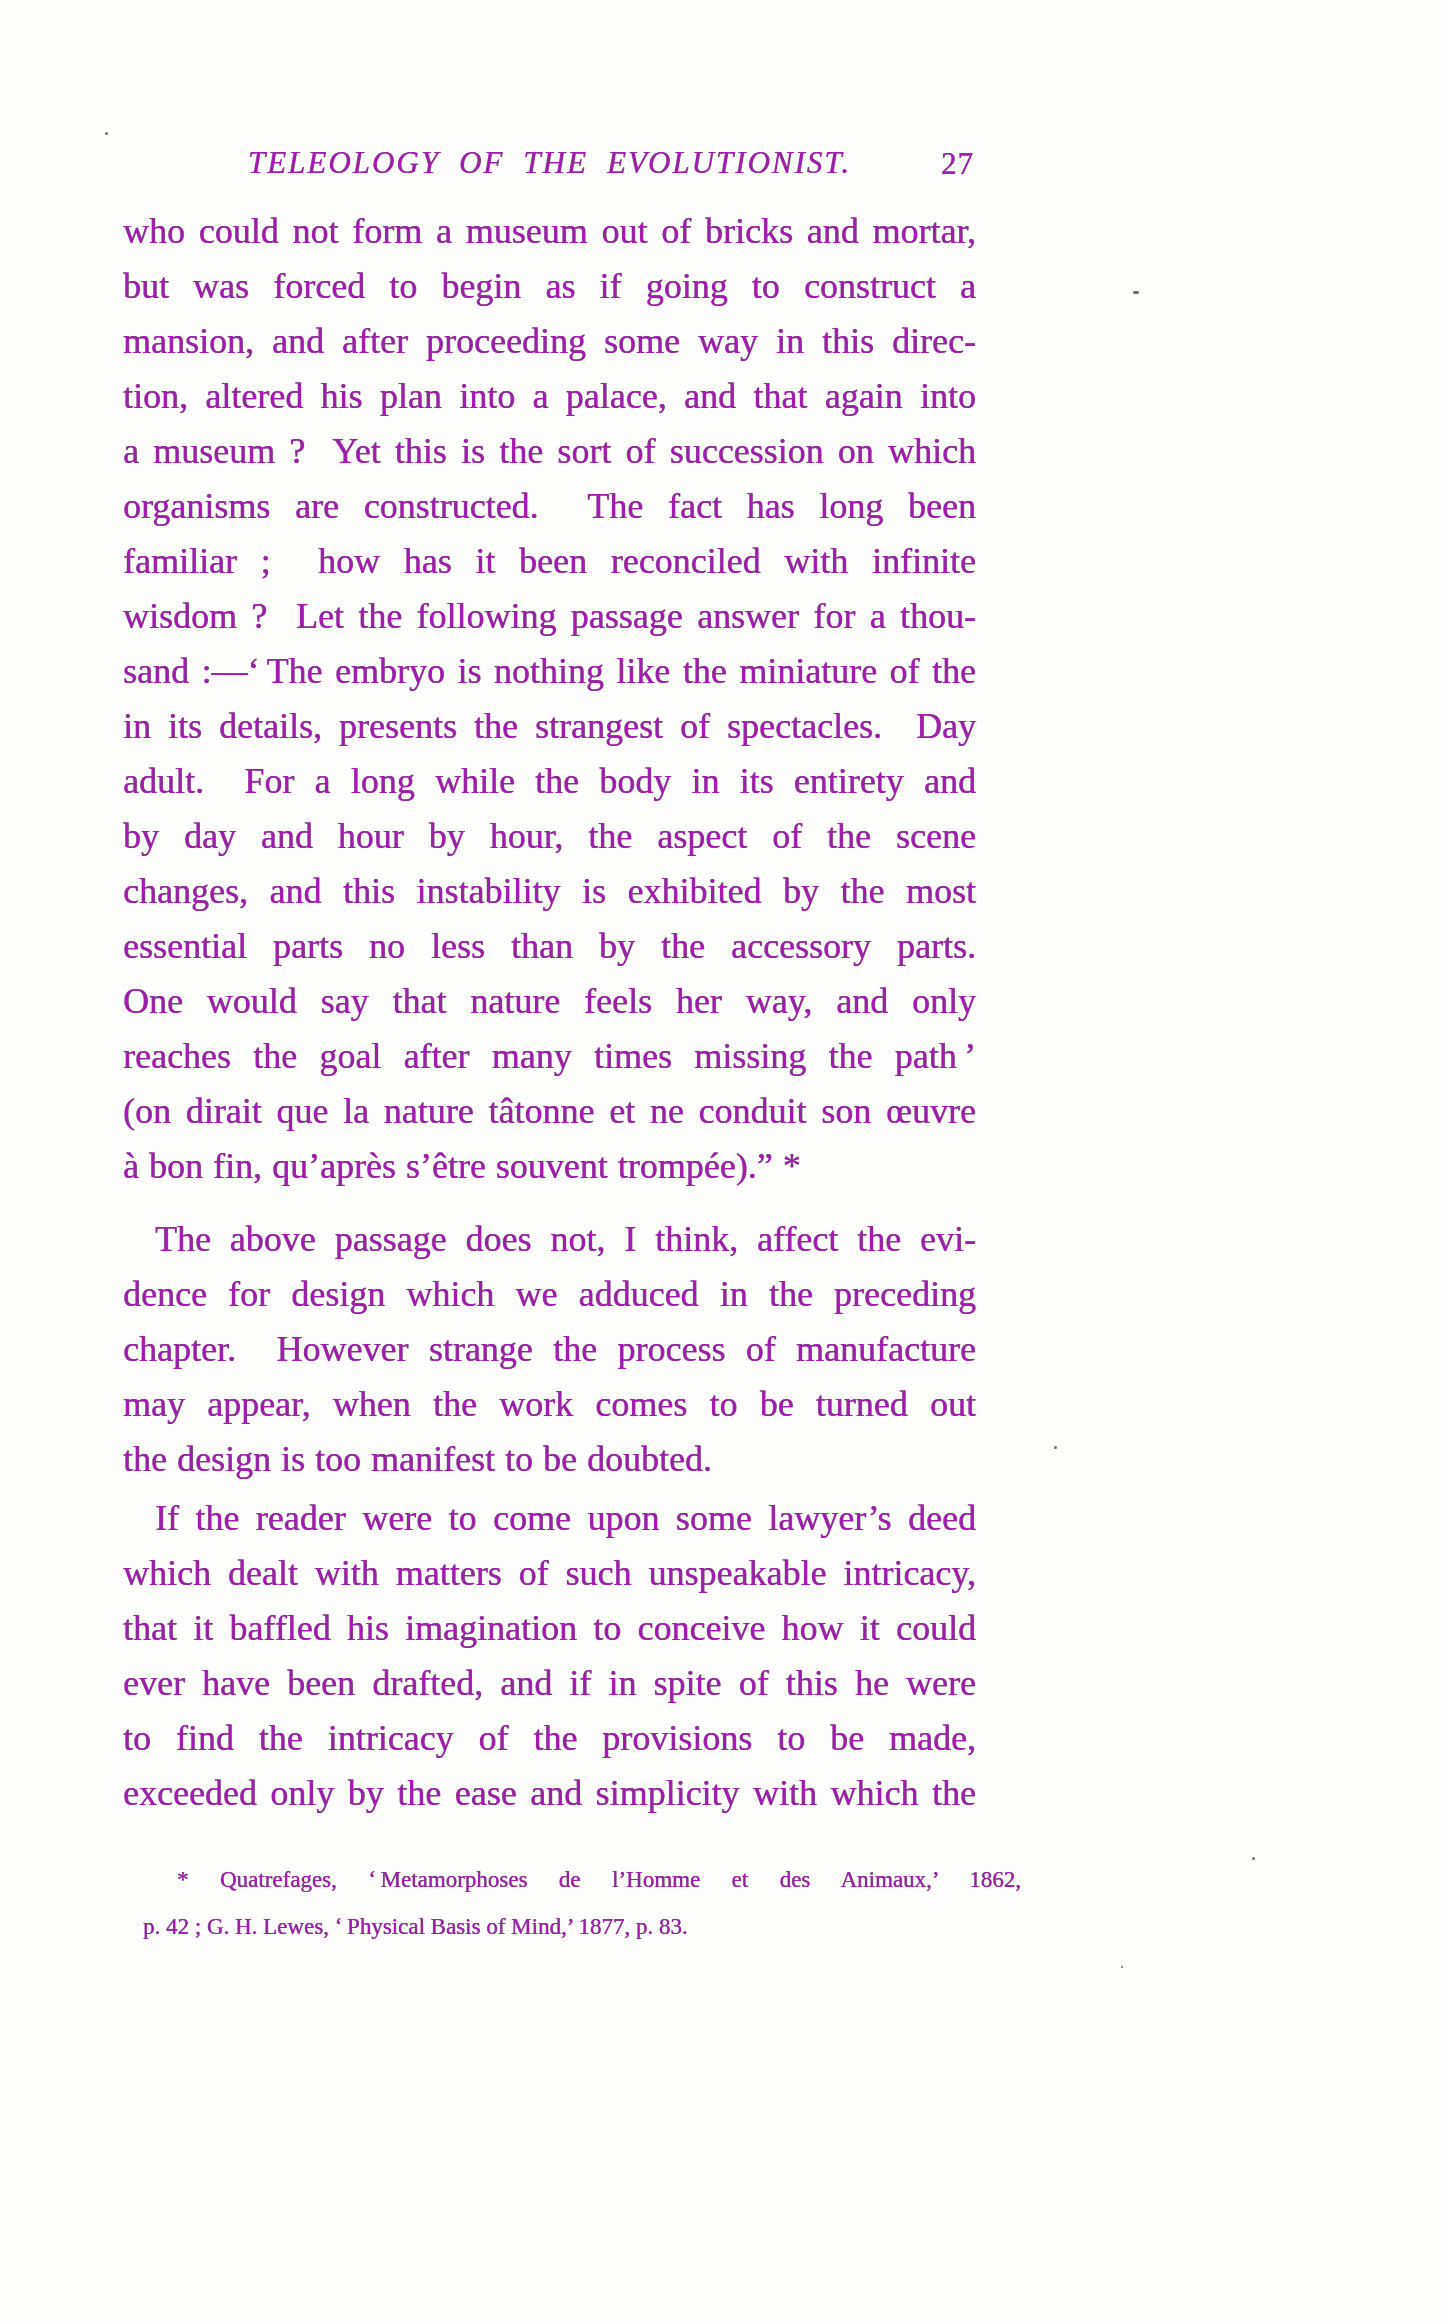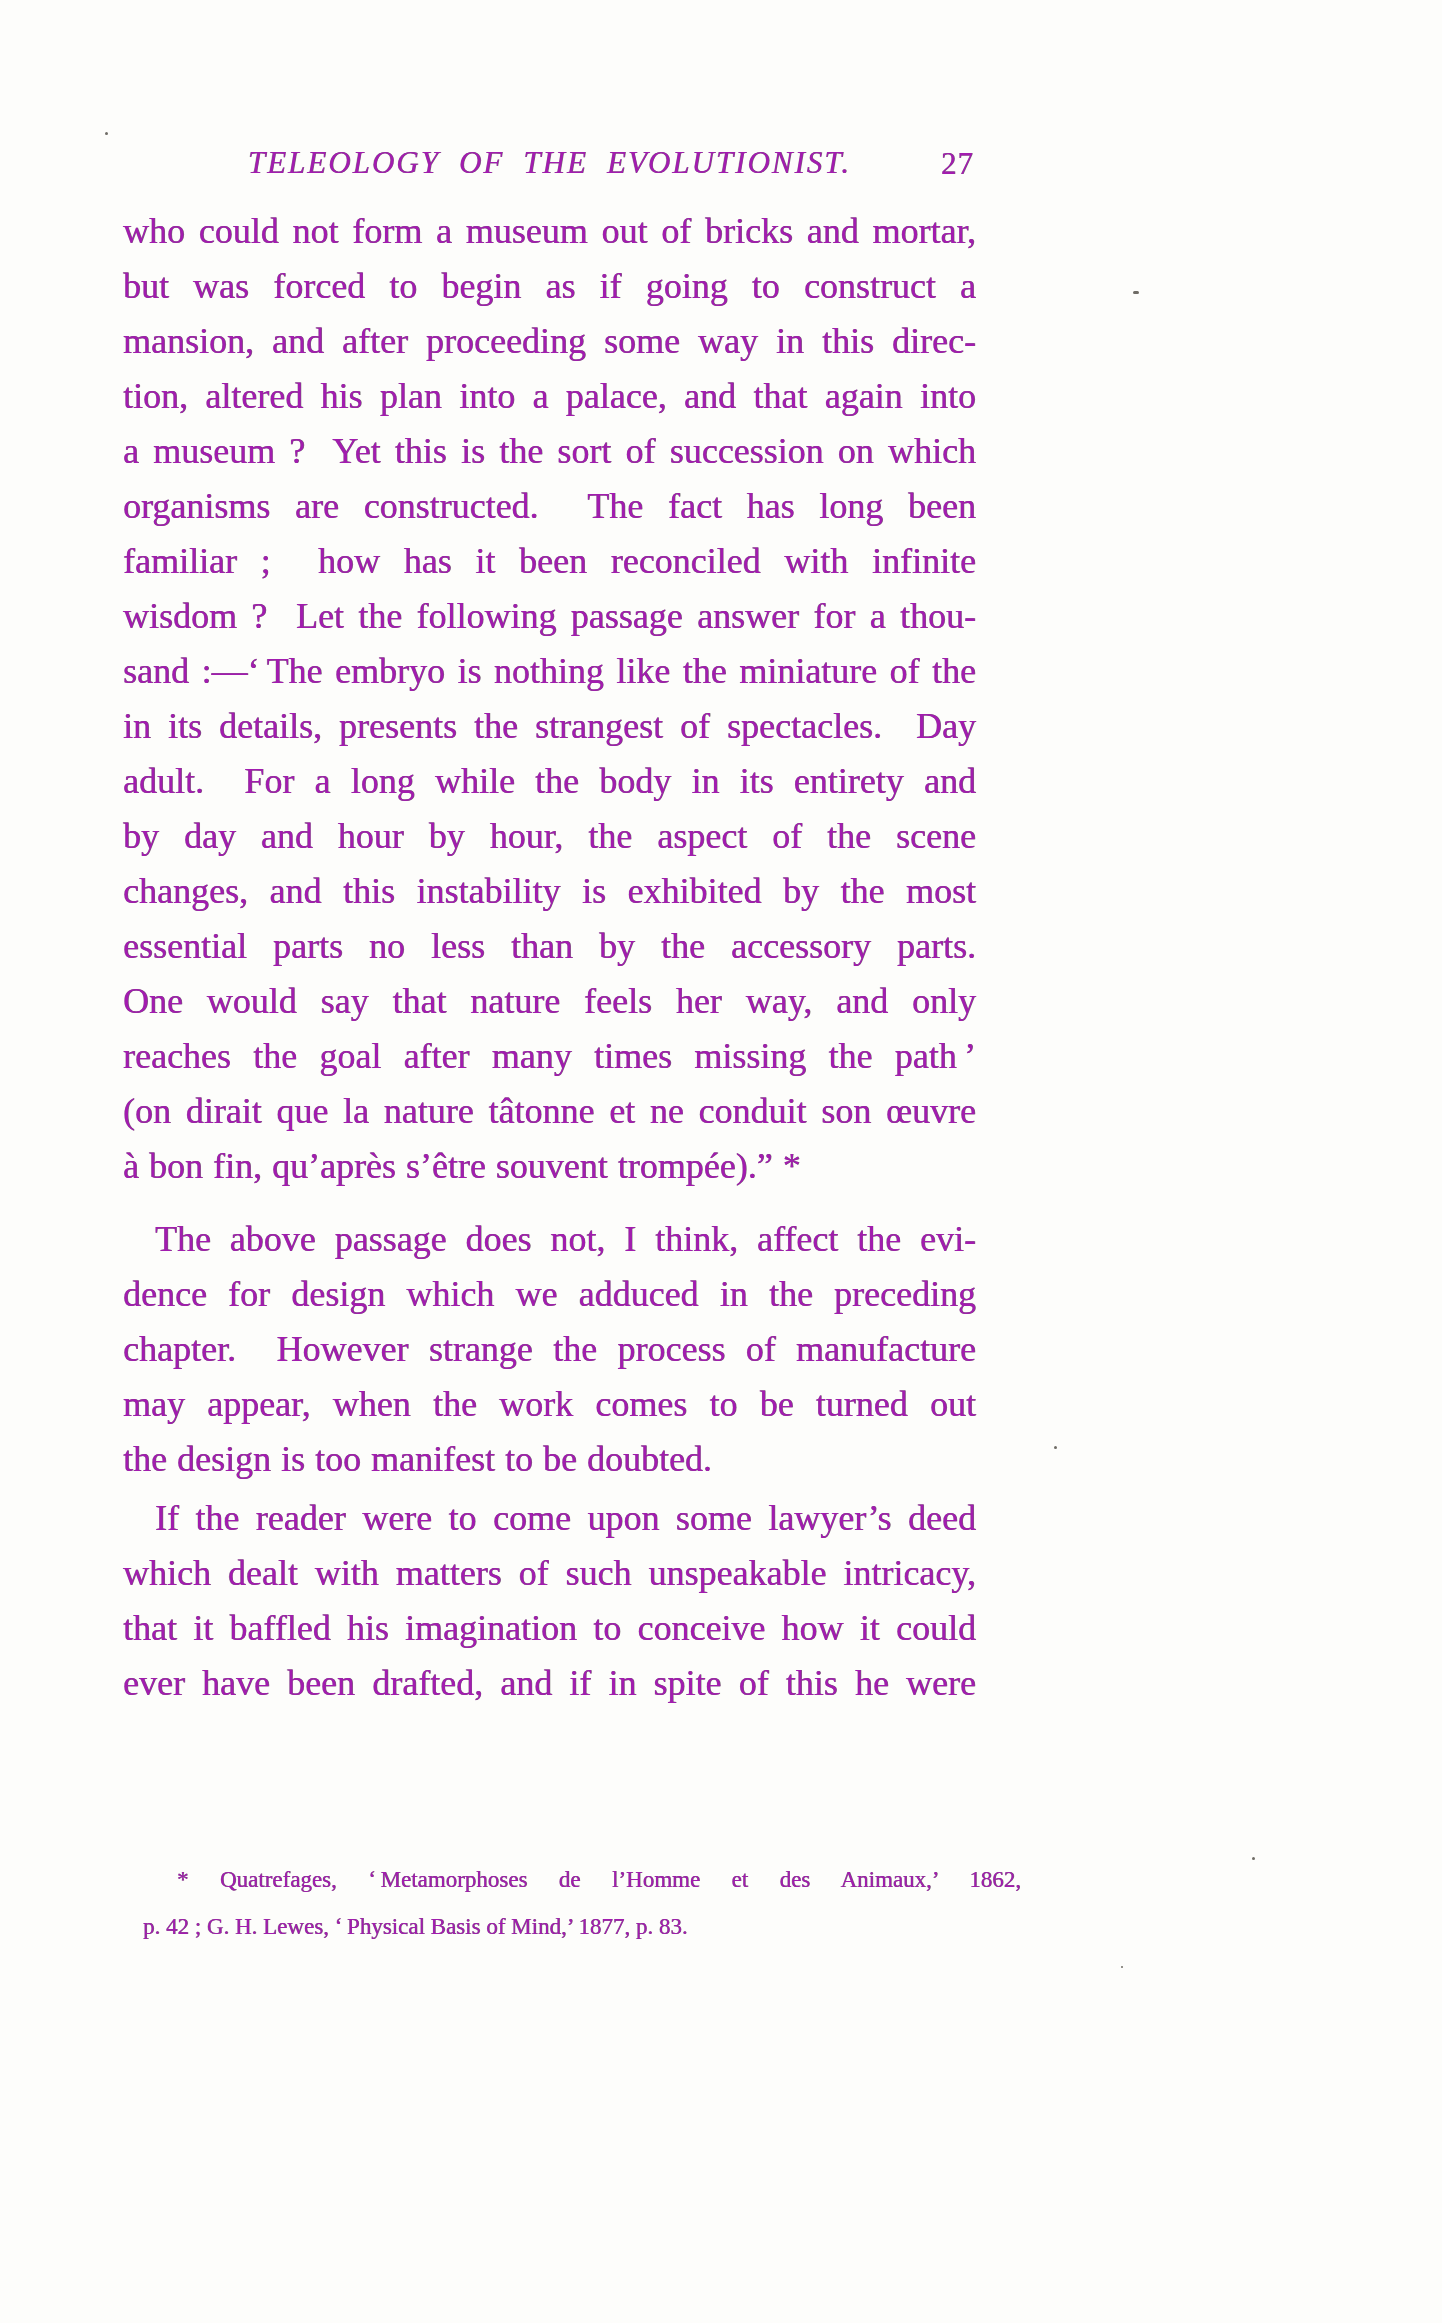--- a/index.html
+++ b/index.html
@@ -112,20 +112,22 @@
       <div class="line">chapter.&nbsp; However strange the process of manufacture</div>
       <div class="line">may appear, when the work comes to be turned out</div>
       <div class="line last">the design is too manifest to be doubted.</div>
     </div>
 
     <div class="para p3">
       <div class="line indent">If the reader were to come upon some lawyer’s deed</div>
       <div class="line">which dealt with matters of such unspeakable intricacy,</div>
       <div class="line">that it baffled his imagination to conceive how it could</div>
       <div class="line">ever have been drafted, and if in spite of this he were</div>
+      <div class="line">to find the intricacy of the provisions to be made,</div>
+      <div class="line">exceeded only by the ease and simplicity with which the</div>
     </div>
 
   </div>
 
   <div class="footnote ink">
     <div class="fline indent">* Quatrefages, ‘ Metamorphoses de l’Homme et des Animaux,’ 1862,</div>
     <div class="fline last">p. 42&nbsp;; G. H. Lewes, ‘ Physical Basis of Mind,’ 1877, p. 83.</div>
   </div>
 
   <div class="speck" style="left:105px; top:132px; width:3px; height:3px;"></div>

